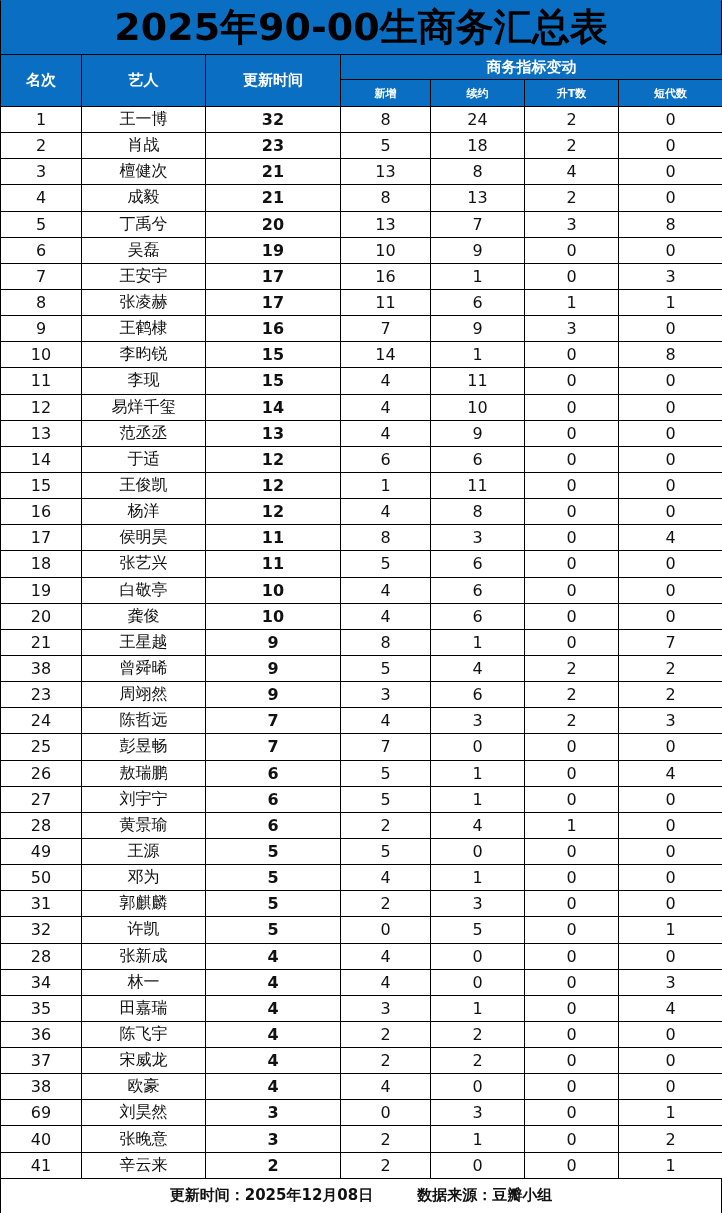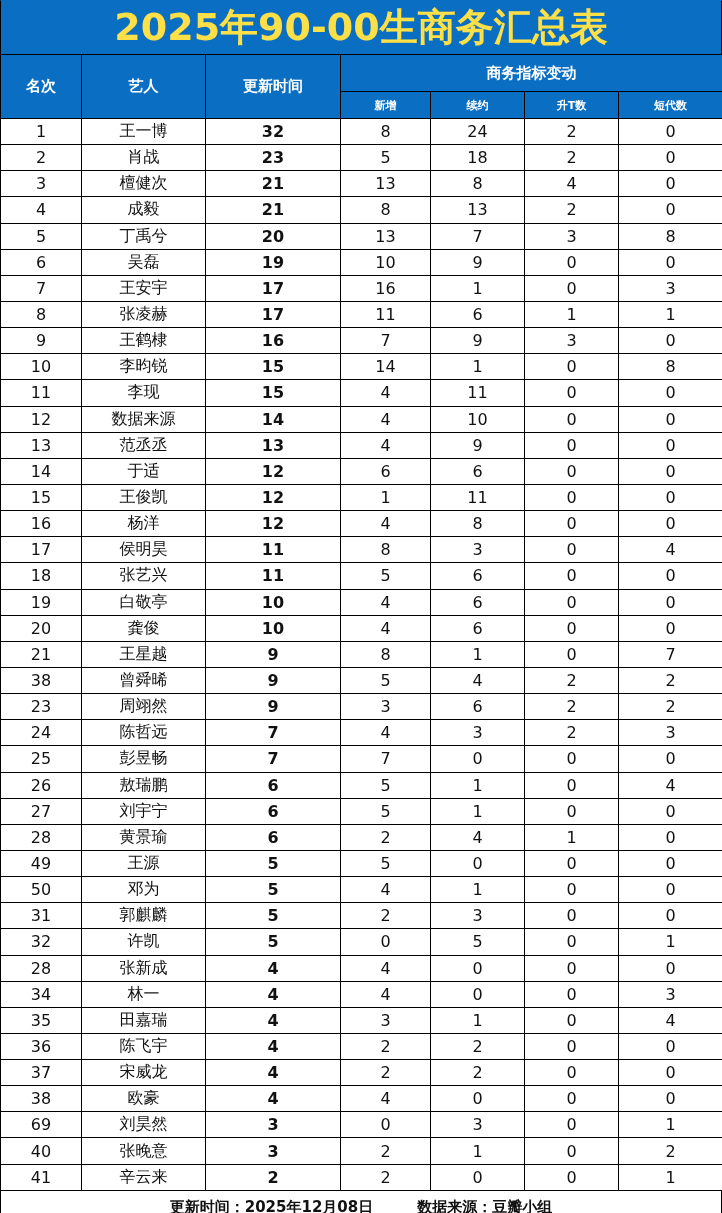--- a/index.html
+++ b/index.html
@@ -1,28 +1,28 @@
 <!DOCTYPE html>
 <html><head>
 <meta charset="utf-8">
 <style>
   html, body { margin: 0; padding: 0; background: #ffffff; }
   body { width: 722px; height: 1213px; overflow: hidden; font-family: "DejaVu Sans", "Liberation Sans", sans-serif; }
   .sheet { position: relative; width: 722px; height: 1213px; box-sizing: border-box; }
   .title-band {
-    height: 54px; background: #0a6fc2; color: #fde047;
+    height: 54px; background: #0a6fc2; color: #000000;
     display: flex; align-items: center; justify-content: center;
     font-weight: bold; font-size: 38px; letter-spacing: 0px;
     border-left: 1px solid #000; border-right: 1px solid #000; border-top: 1px solid #0a6fc2;
     box-sizing: border-box;
   }
   table { border-collapse: collapse; width: 722px; table-layout: fixed; }
   th, td { border: 1px solid #000; text-align: center; padding: 0; box-sizing: border-box; }
   th { background: #0a6fc2; color: #ffffff; font-weight: bold; font-size: 15px; }
-  thead tr.h1 th.group { height: 37px; }
+  thead tr.h1 th.group { height: 25px; }
   thead tr.h2 th { height: 27px; font-size: 11px; }
   td { height: 26.15px; font-size: 16px; color: #111; font-family: "DejaVu Sans", sans-serif; }
   td.total { font-weight: bold; }
   .footer {
     height: 35px; border: 1px solid #000; border-top: none;
     display: flex; align-items: center; justify-content: center; gap: 44px;
     font-weight: bold; font-size: 15px; color: #111; box-sizing: border-box;
   }
 </style>
 </head>
@@ -150,21 +150,21 @@
           <td>11</td>
           <td>李现</td>
           <td class="total">15</td>
           <td>4</td>
           <td>11</td>
           <td>0</td>
           <td>0</td>
         </tr>
         <tr>
           <td>12</td>
-          <td>数据来源</td>
+          <td>易烊千玺</td>
           <td class="total">14</td>
           <td>4</td>
           <td>10</td>
           <td>0</td>
           <td>0</td>
         </tr>
         <tr>
           <td>13</td>
           <td>范丞丞</td>
           <td class="total">13</td>

